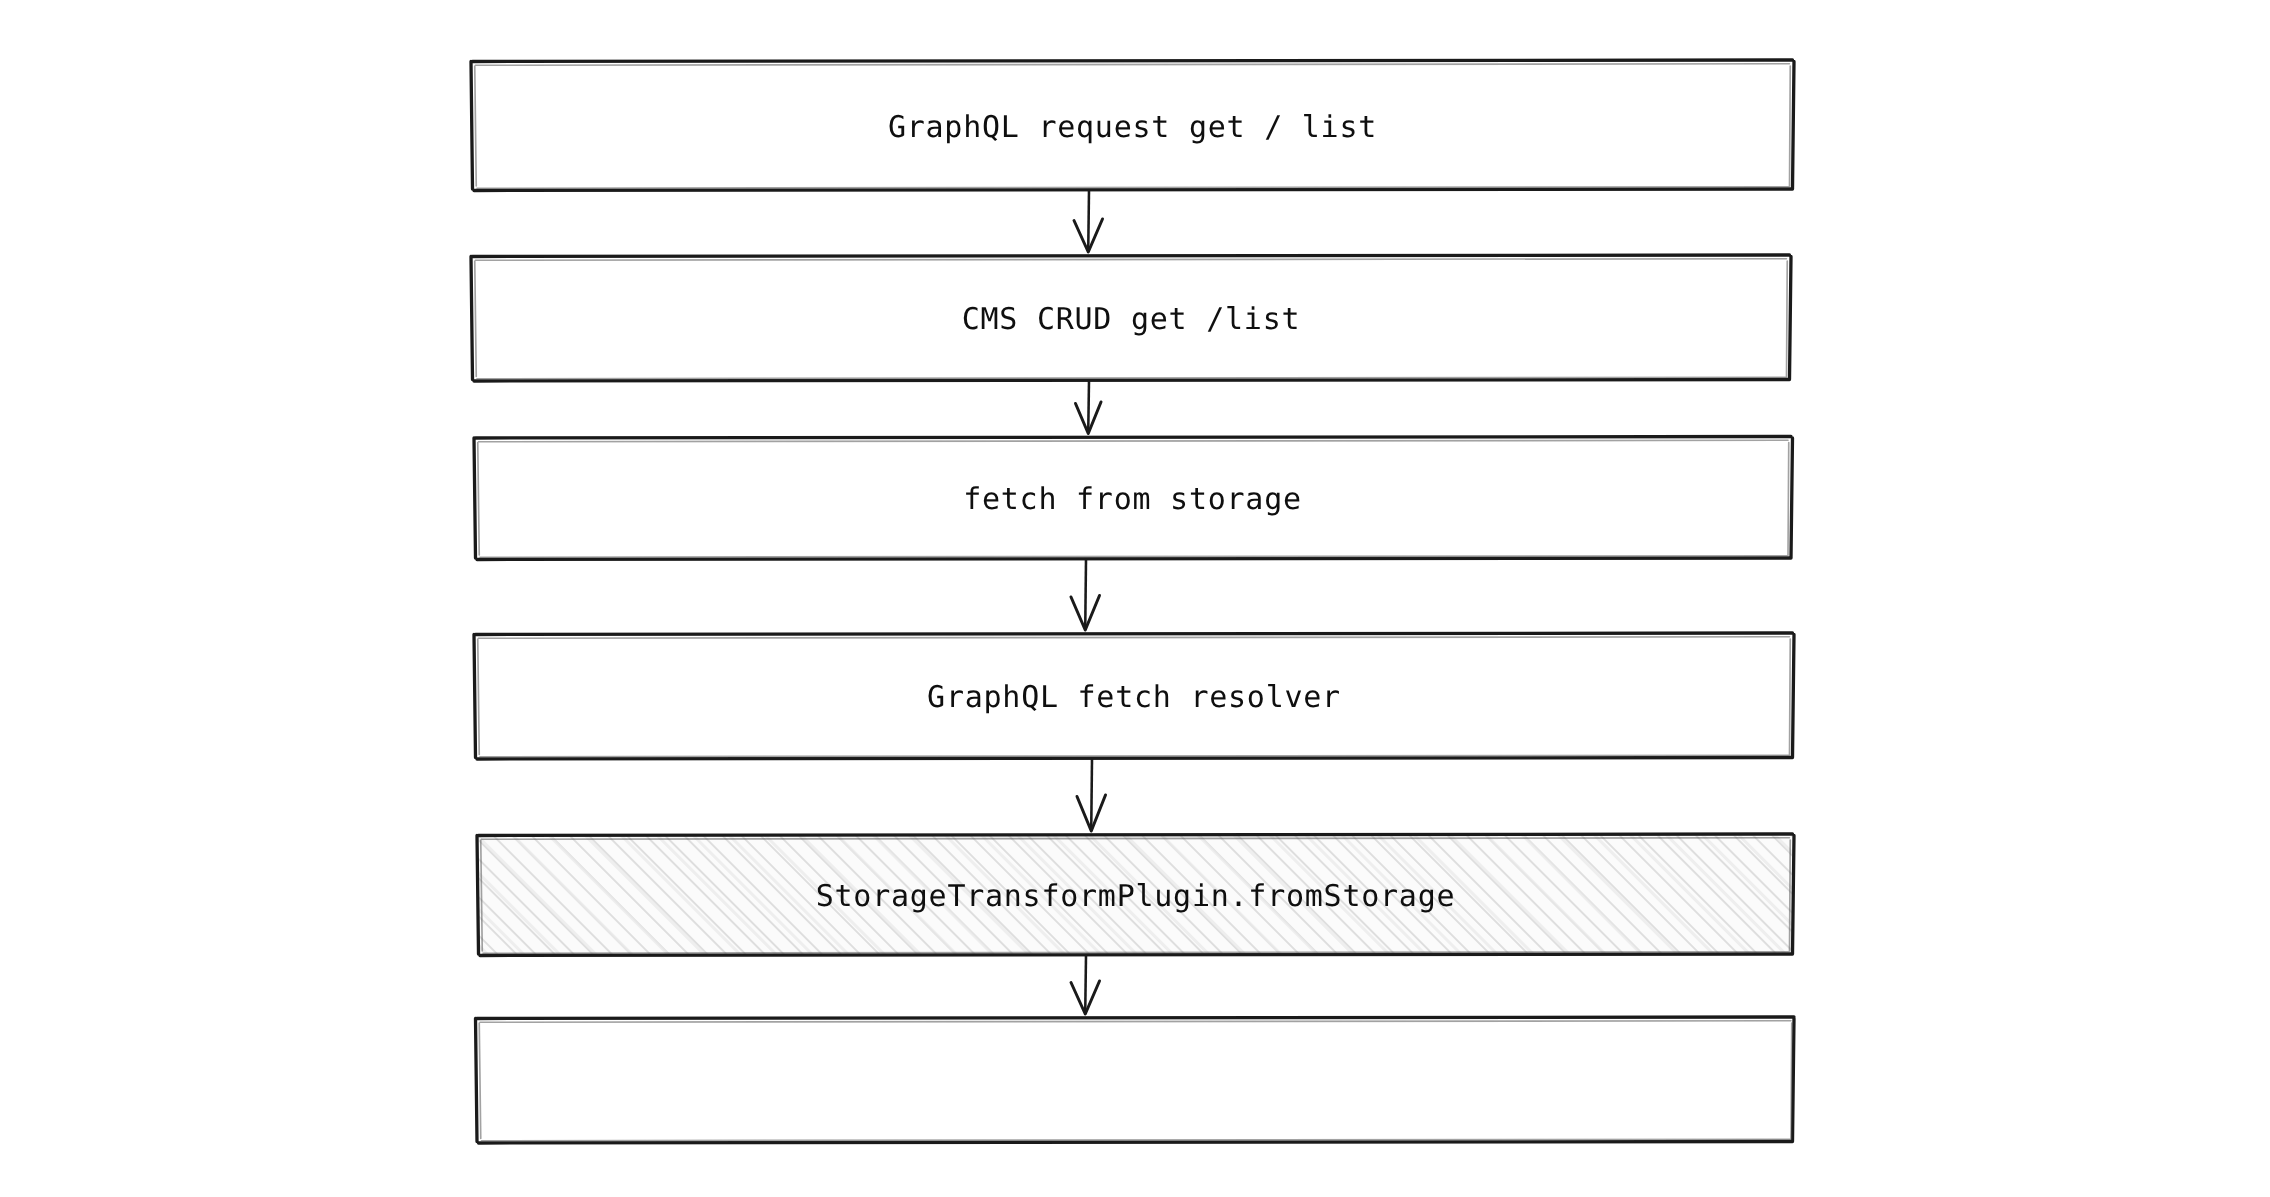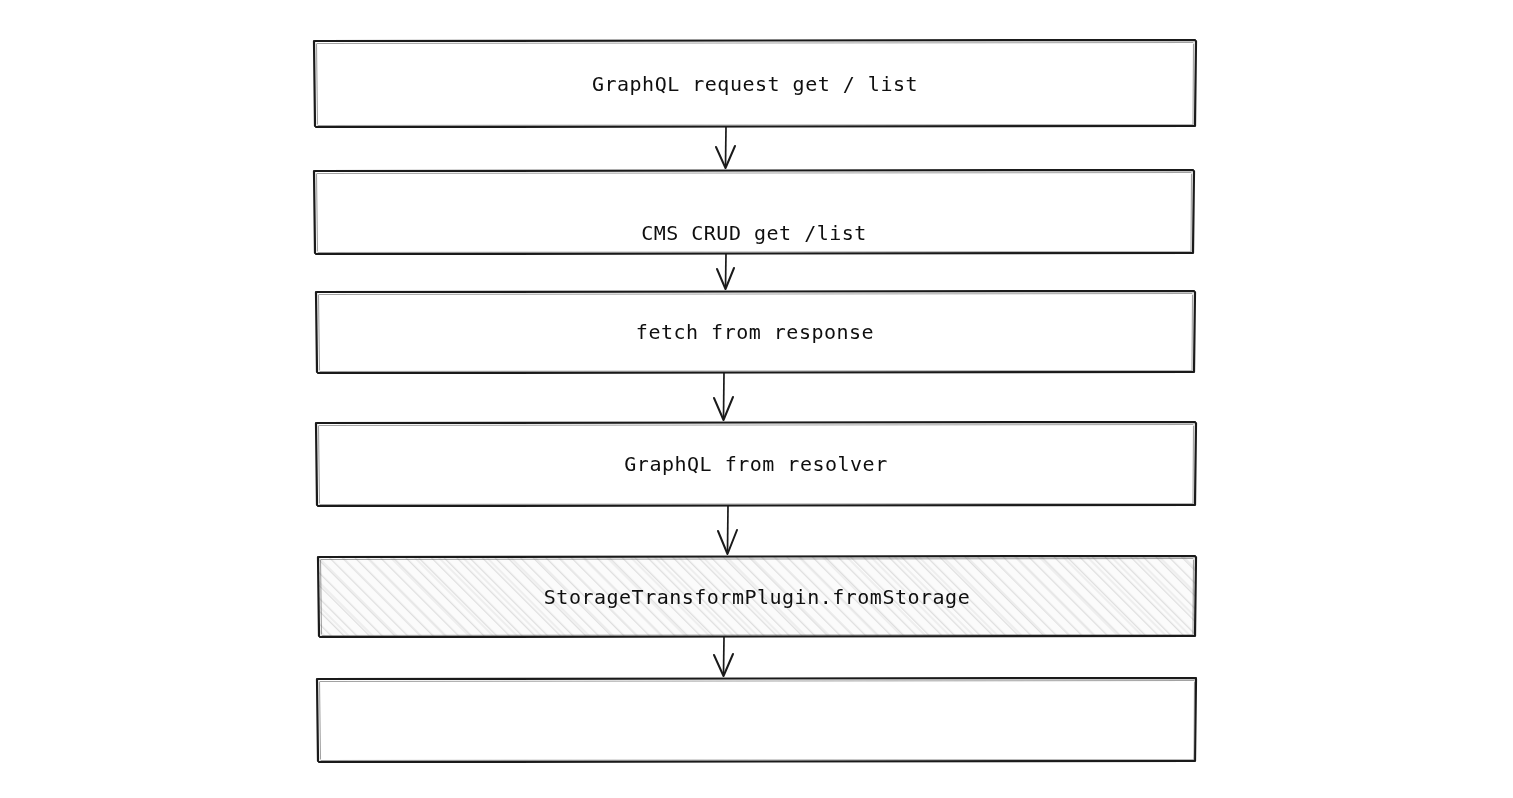--- a/index.html
+++ b/index.html
@@ -117,22 +117,22 @@
 
       <g>
         <path d="M724,637 L723.5,674" fill="none" stroke="#1a1a1a" stroke-width="1.7"></path>
         <path d="M714,655 L723.5,676 L733,654" fill="none" stroke="#1a1a1a" stroke-width="2" stroke-linecap="round" stroke-linejoin="round"></path>
       </g>
     </g>
   </svg>
 
   <div class="node-label" style="left:314px; top:40px; width:882px; height:87px;">GraphQL request get / list</div>
 
-  <div class="node-label" style="left:314px; top:170px; width:880px; height:84px;margin-top:21px;">CMS CRUD get /list</div>
+  <div class="node-label" style="left:314px; top:170px; width:880px; height:84px;">CMS CRUD get /list</div>
 
-  <div class="node-label" style="left:316px; top:291px; width:878px; height:82px;">fetch from response</div>
+  <div class="node-label" style="left:316px; top:291px; width:878px; height:82px;">fetch from storage</div>
 
-  <div class="node-label" style="left:316px; top:422px; width:880px; height:84px;">GraphQL from resolver</div>
+  <div class="node-label" style="left:316px; top:422px; width:880px; height:84px;">GraphQL fetch resolver</div>
 
   <div class="node-label" style="left:318px; top:556px; width:878px; height:81px;border-radius:30px;">StorageTransformPlugin.fromStorage</div>
 
 
 </div>
 
 </body></html>

